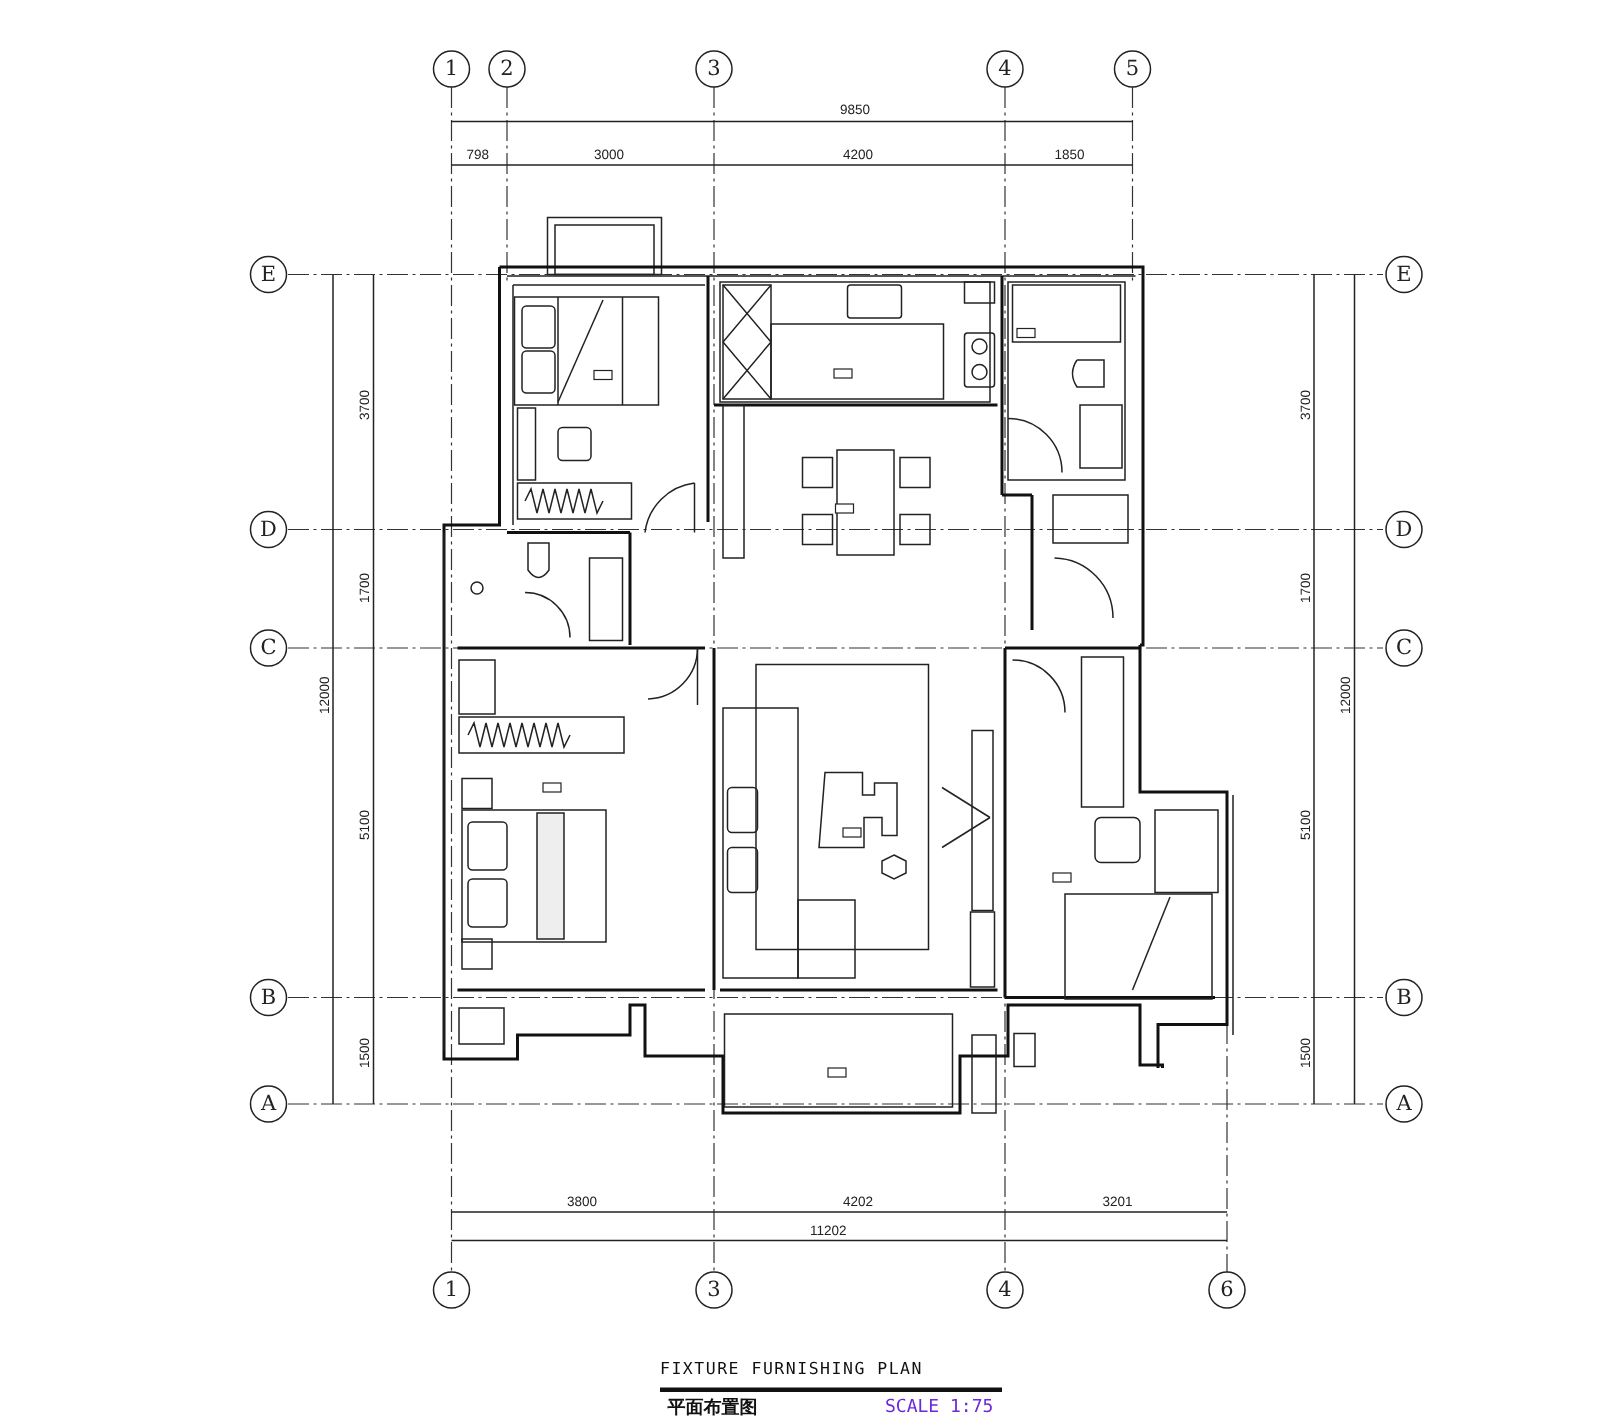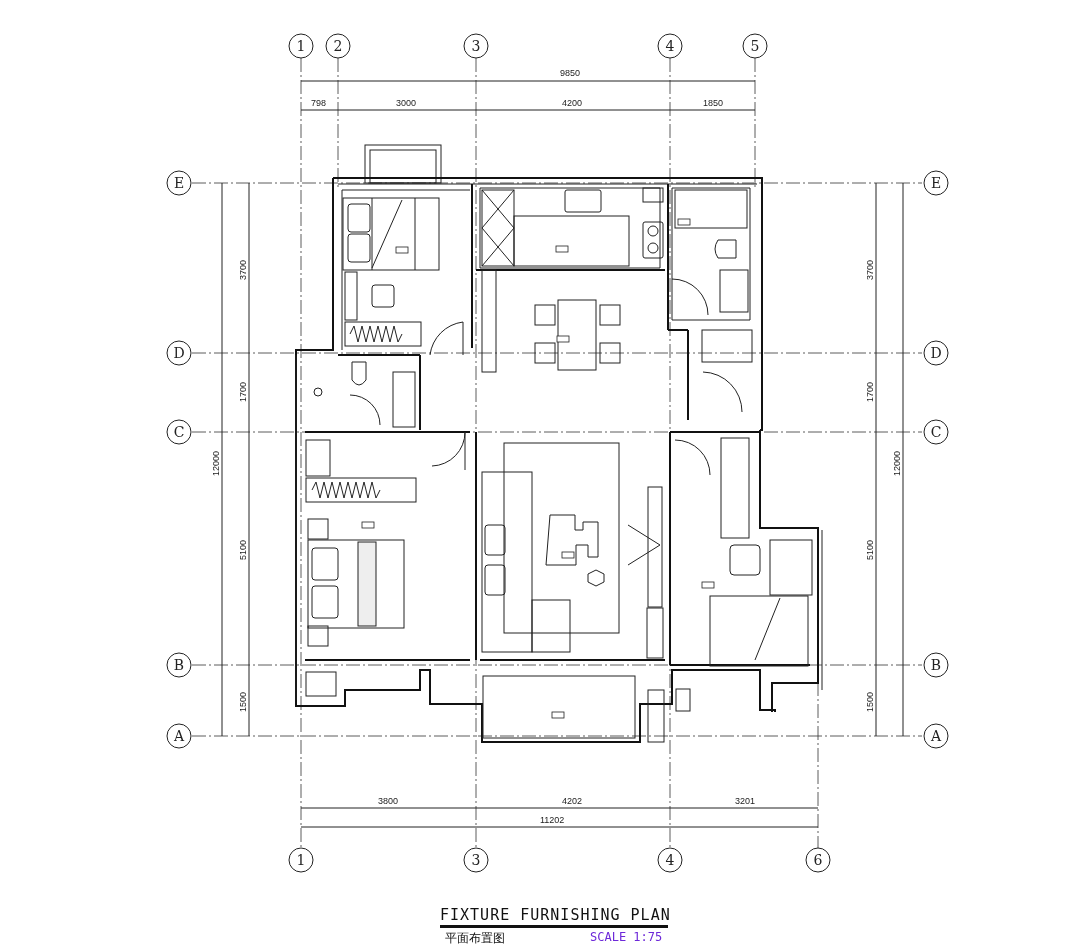--- a/index.html
+++ b/index.html
@@ -5,23 +5,23 @@
   html,body{margin:0;padding:0;background:#fff;}
   body{width:1080px;height:948px;position:relative;overflow:hidden;font-family:"Liberation Sans",sans-serif;}
   svg{position:absolute;left:0;top:0;}
   .ln{stroke:#222;stroke-width:1;fill:none;}
   .th{stroke:#111;stroke-width:2;fill:none;}
   .grid{stroke:#333;stroke-width:0.8;stroke-dasharray:14 3 2 3;fill:none;}
   .dim{font-family:"Liberation Sans",sans-serif;font-size:9px;fill:#222;}
   .bub{fill:#fff;stroke:#222;stroke-width:1;}
   .bubt{font-family:"DejaVu Serif",serif;font-size:14px;fill:#222;text-anchor:middle;dominant-baseline:central;}
   .tag{fill:#fff;stroke:#222;stroke-width:0.8;}
-  .title{position:absolute;left:440px;top:906px;font-family:"DejaVu Sans Mono",monospace;font-size:15px;letter-spacing:1px;color:#111;}
+  .title{position:absolute;left:440px;top:906px;font-family:"DejaVu Sans Mono",monospace;font-size:11px;letter-spacing:1px;color:#111;}
   .title-rule{position:absolute;left:440px;top:925px;width:228px;height:3px;background:#111;}
-  .sub-cn{position:absolute;left:445px;top:930px;font-family:"DejaVu Sans",sans-serif;font-size:12px;color:#111;}
+  .sub-cn{position:absolute;left:445px;top:930px;font-family:"DejaVu Sans",sans-serif;font-size:12px;color:#111;font-weight:bold;}
   .sub-scale{position:absolute;left:590px;top:930px;font-family:"DejaVu Sans Mono",monospace;font-size:12px;color:#6d28d9;}
 </style>
 </head>
 <body>
 
 <svg width="1080" height="948" viewBox="0 0 1080 948">
 
   <g>
     <line class="grid" x1="301" y1="58" x2="301" y2="848"></line>
     <line class="grid" x1="338" y1="58" x2="338" y2="190"></line>

